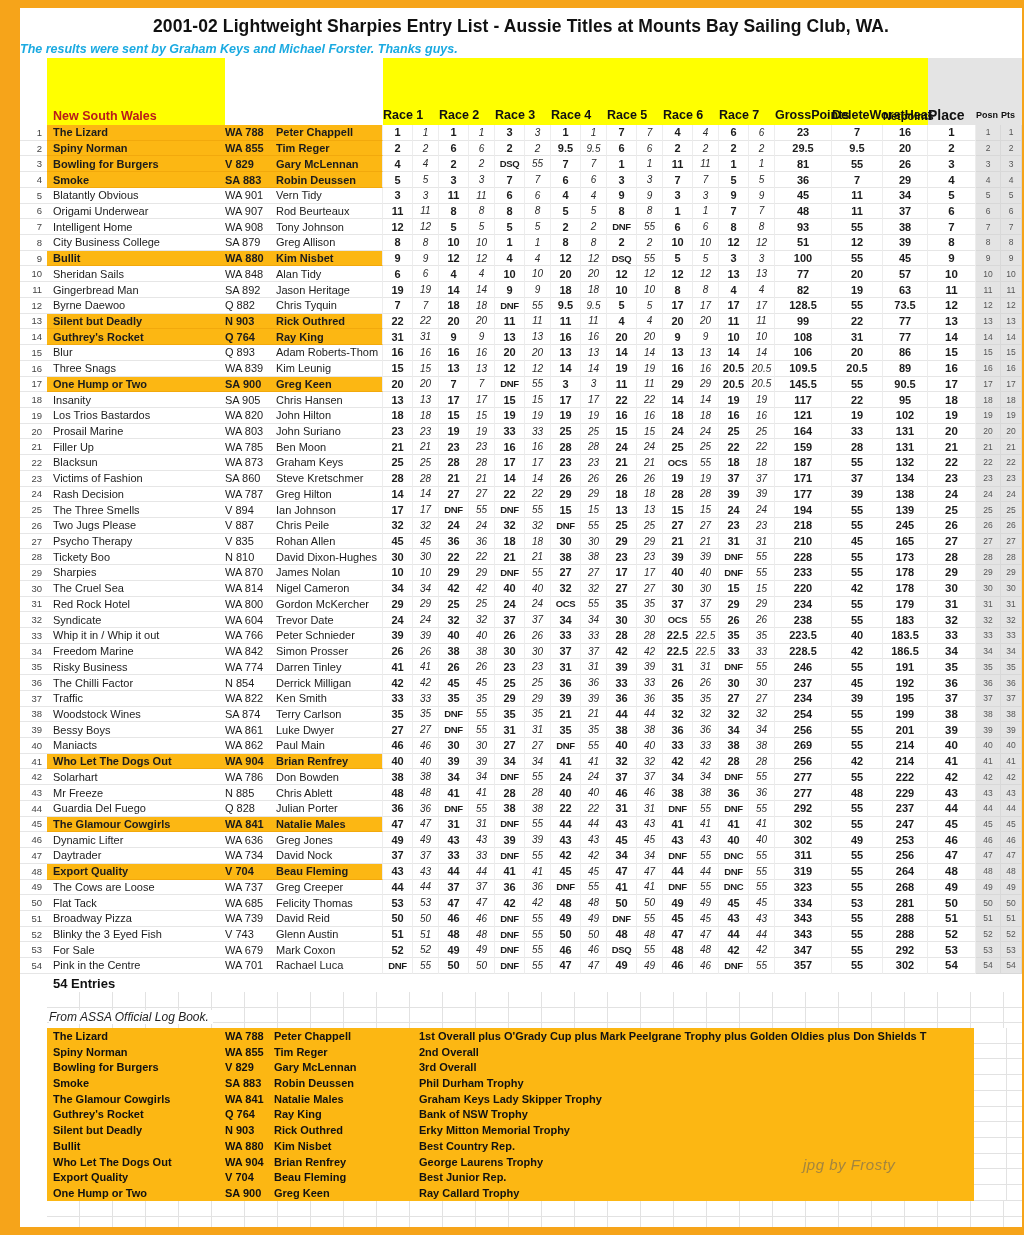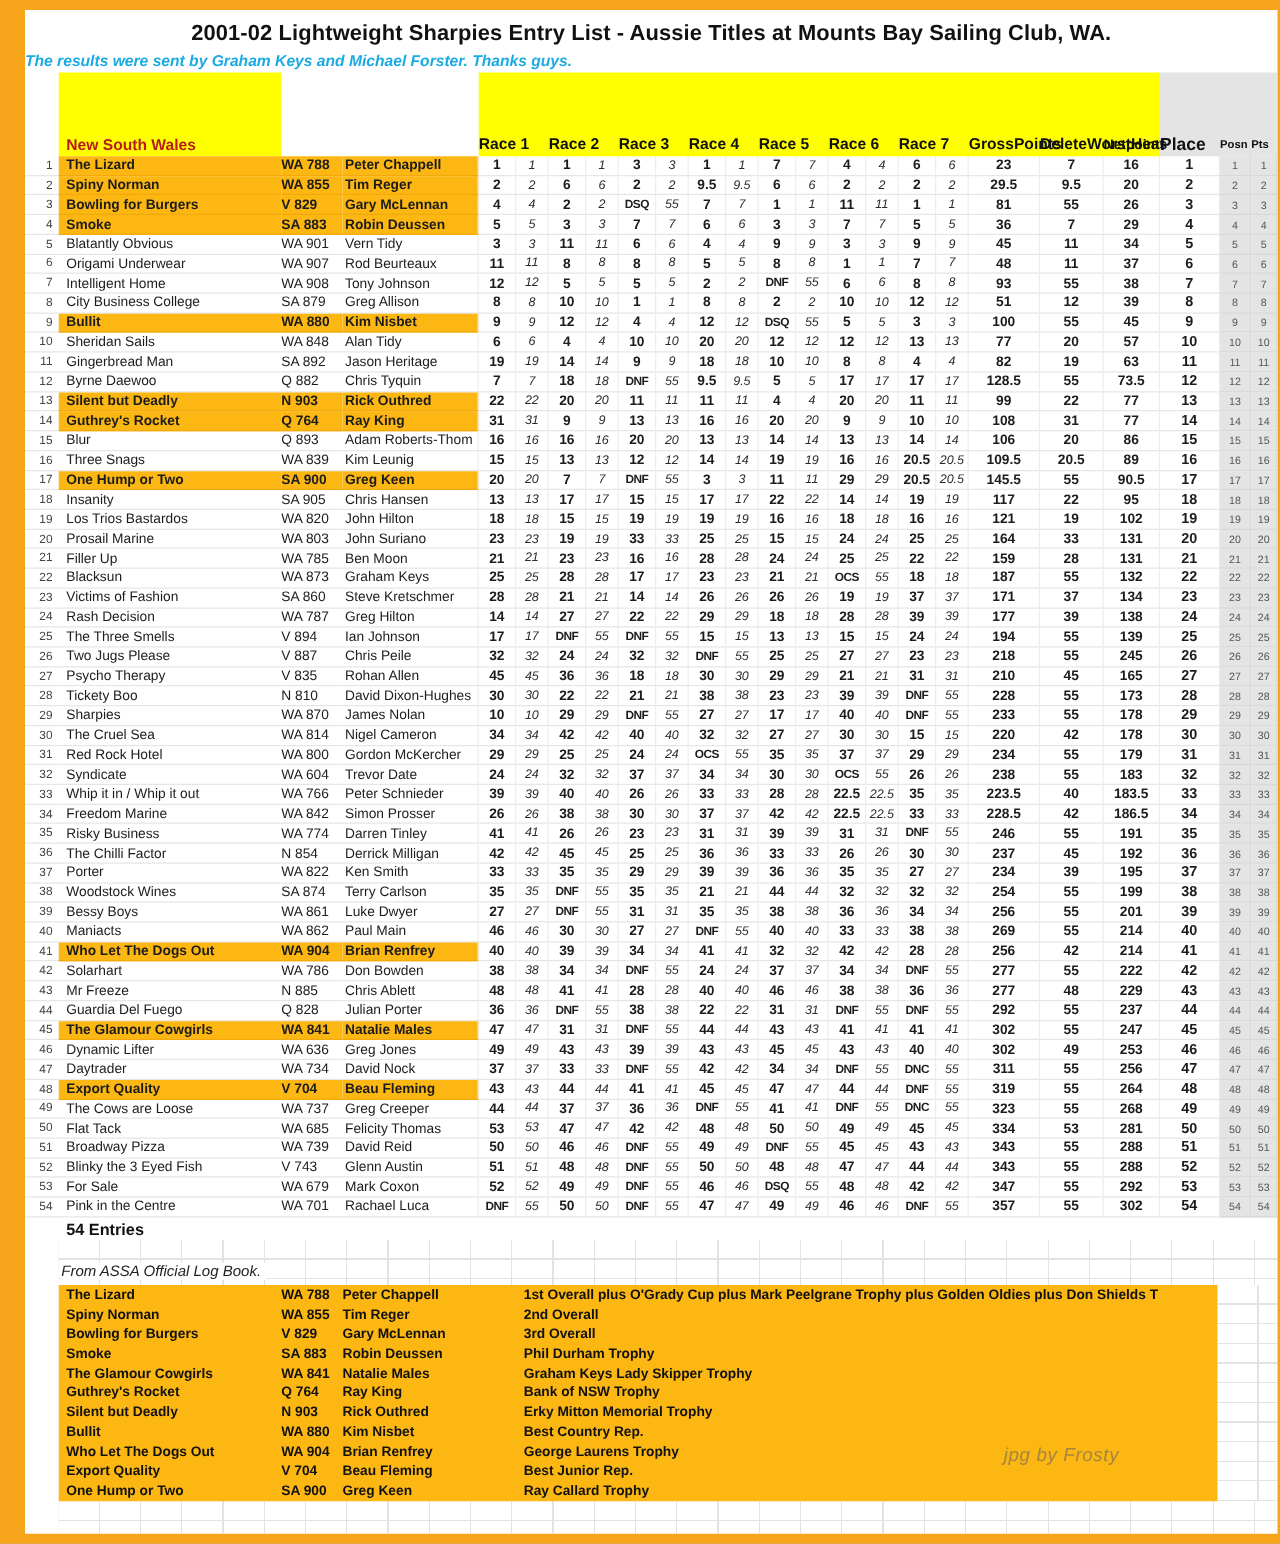--- a/index.html
+++ b/index.html
@@ -1129,21 +1129,21 @@
           </div>
     <div class="c agg gross">237</div>
     <div class="c agg del">45</div>
     <div class="c agg net">192</div>
     <div class="c place">36</div>
     <div class="c posn">36</div>
     <div class="c pts">36</div>
   </div>
         <div class="row">
     <div class="c pos">37</div>
-    <div class="c name">Porter</div>
+    <div class="c name">Traffic</div>
     <div class="c sail">WA 822</div>
     <div class="c skip">Ken Smith</div>
     <div class="races">
             <div class="c race-p">33</div>
             <div class="c race-i">33</div>
             <div class="c race-p">35</div>
             <div class="c race-i">35</div>
             <div class="c race-p">29</div>
             <div class="c race-i">29</div>
             <div class="c race-p">39</div>

